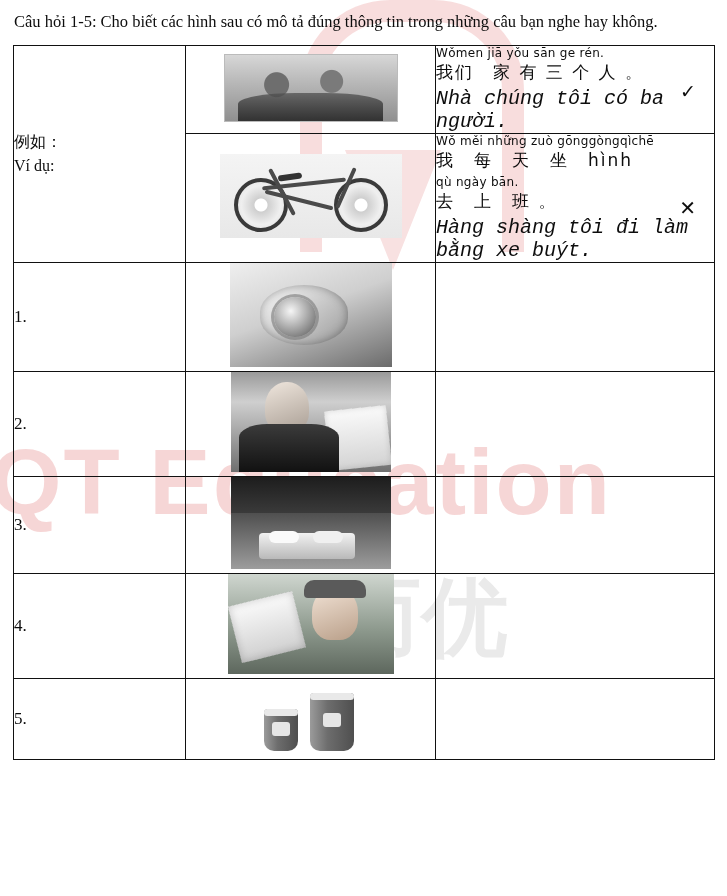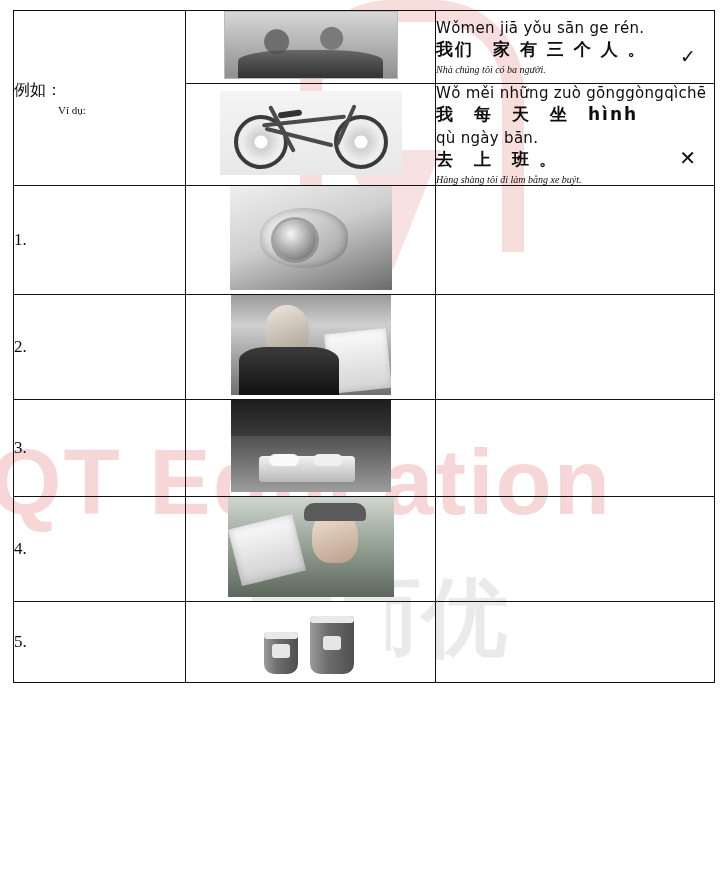--- a/index.html
+++ b/index.html
@@ -109,22 +109,21 @@
     text-align: left;
     padding-left: 52px;
   }
   .example-label {
     font-size: 16px;
     line-height: 1.5;
     font-family: "DejaVu Sans", sans-serif;
   }
   .example-label .vn {
     font-family: "Liberation Serif", serif;
-    font-size: 11px;
-    margin-left: 44px;
+    font-size: 16px;
   }
 
   .imgcell {
     text-align: center;
     padding: 6px 0;
   }
   .photo {
     display: inline-block;
     position: relative;
     overflow: hidden;
@@ -273,35 +272,34 @@
     width:18px; height:14px; background:#e6e6e6; border-radius:3px;
   }
 
   
   .txtcell {
     padding: 8px 10px 8px 14px;
     position: relative;
   }
   .pinyin {
     font-family: "DejaVu Sans", sans-serif;
-    font-size: 15px;
+    font-size: 12px;
     letter-spacing: .3px;
     margin-bottom: 1px;
   }
   .hanzi {
     font-family: "DejaVu Sans", sans-serif;
     font-size: 17px;
     letter-spacing: 2px;
     margin-bottom: 3px;
-    font-weight: bold;
   }
   .viet {
     font-style: italic;
-    font-size: 10px;
-    font-family: Liberation Serif, serif;
+    font-size: 20px;
+    font-family: Liberation Mono, monospace;
   }
   .mark {
     position: absolute;
     right: 18px;
     font-size: 19px;
     font-family: "DejaVu Sans", sans-serif;
   }
   .mark-check { top: 34px; }
   .mark-cross { top: 62px; font-size: 20px; }
   .empty-cell { height: 100%; }
@@ -311,20 +309,21 @@
 
 <div class="watermark">
   <div class="wm-shape"></div>
   <div class="wm-shape2"></div>
   <div class="wm-text wm-main">QT Education</div>
   <div class="wm-text wm-cn">学而优</div>
 </div>
 
 <div class="page">
 
+  <div class="line-vn">Câu hỏi 1-5: Cho biết các hình sau có mô tả đúng thông tin trong những câu bạn nghe hay không.</div>
 
   <table class="qtable">
     <colgroup>
       <col class="col-num">
         <col class="col-img">
         <col class="col-txt">
     </colgroup>
     <tbody>
 
       <tr>

